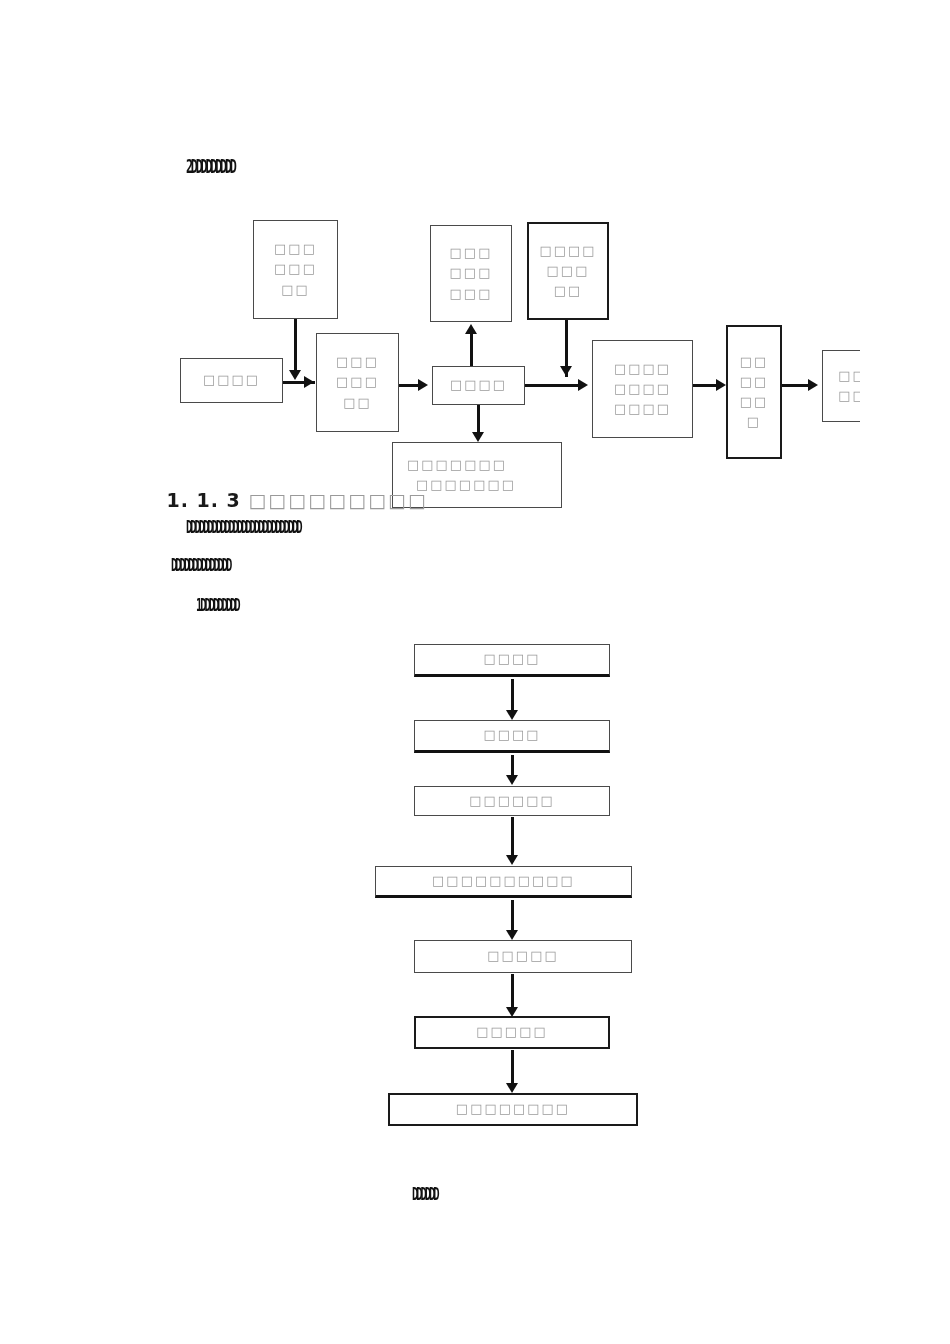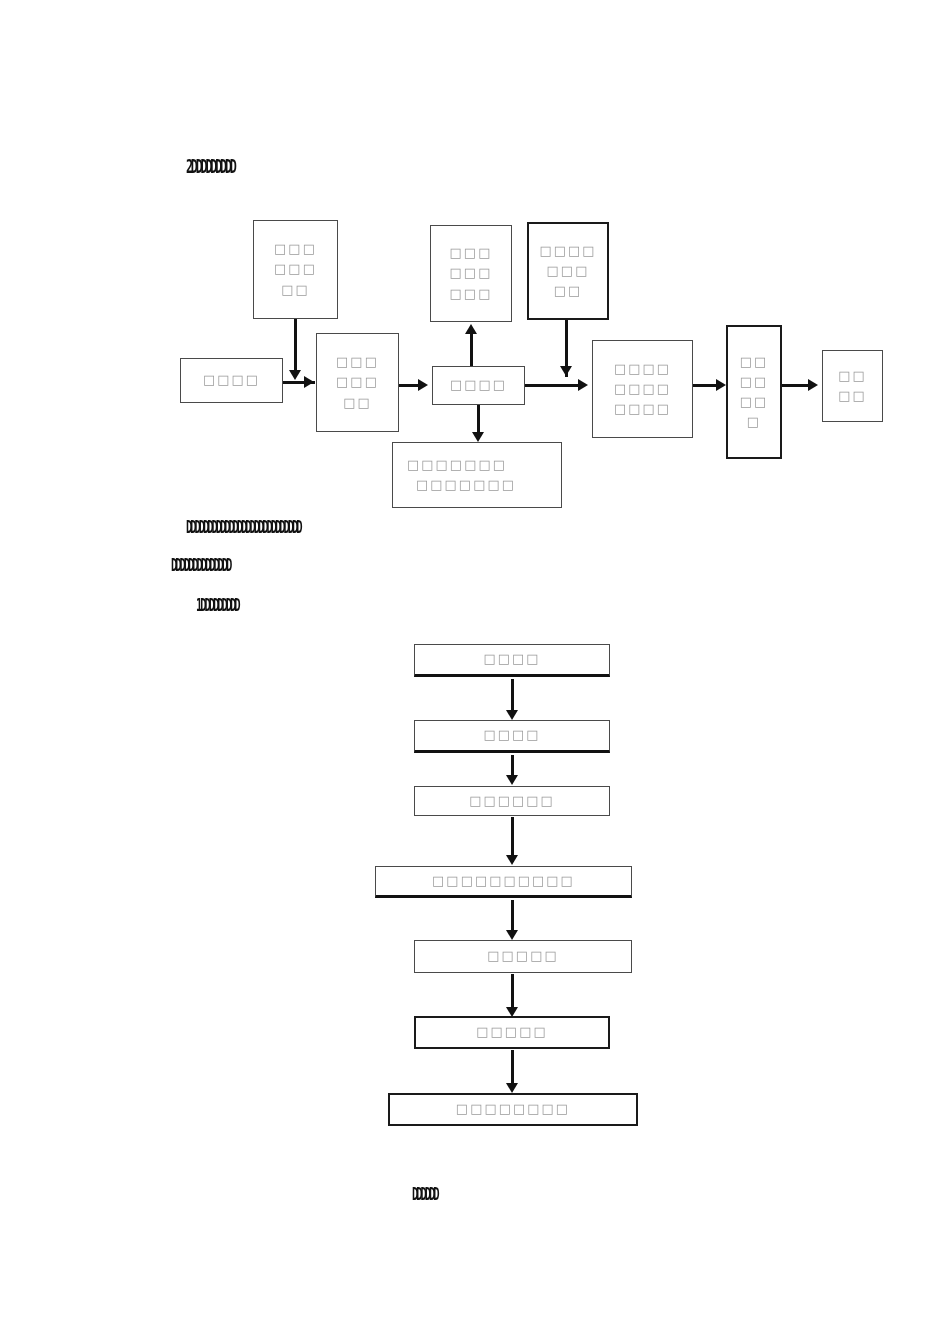--- a/index.html
+++ b/index.html
@@ -9,21 +9,20 @@
     background: #ffffff;
   }
   #page {
     position: relative;
     width: 860px;
     height: 1344px;
     background: #ffffff;
     overflow: hidden;
     font-family: "DejaVu Sans", sans-serif;
     color: #000000;
-    padding-left: 30px;
   }
 
   
   .abs { position: absolute; box-sizing: border-box; }
 
   
   .tofu {
     font-family: "DejaVu Sans", sans-serif;
     color: #9a9a9a;
     letter-spacing: 2px;
@@ -181,20 +180,23 @@
 
     <div class="hline" style="left:782px; top:384px; width:30px;"></div>
     <div class="arrow-right" style="left:808px; top:379px;"></div>
 
     <div class="node" style="left:822px; top:350px; width:61px; height:72px;">
       <span class="tofu tofu-box lines"><span>□□</span><br><span>□□</span></span>
     </div>
 
   </div>
 
+  <div class="abs heading" style="left:140px; top:467px;">
+    <span class="hnum">1. 1. 3 </span><span class="htofu">□□□□□□□□□</span>
+  </div>
 
   <div class="abs dtext" style="left:186px; top:517px;">DDDDDDDDDDDDDDDDDDDDDDDDDDD</div>
 
   <div class="abs dtext" style="left:171px; top:555px;">DDDDDDDDDDDDDD</div>
 
   <div class="abs dtext" style="left:196px; top:595px;">1DDDDDDDDD</div>
 
   <div class="abs" style="left:0; top:0; width:950px; height:1344px;">
 
     <div class="node heavy-bottom" style="left:414px; top:644px; width:196px; height:33px;">

